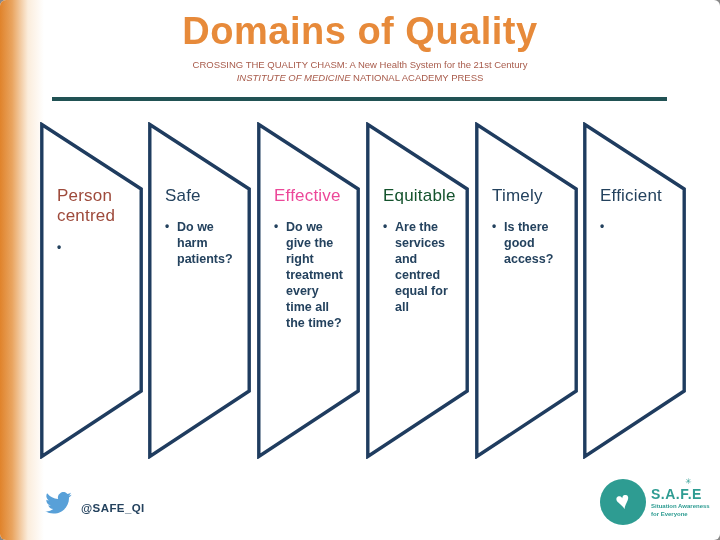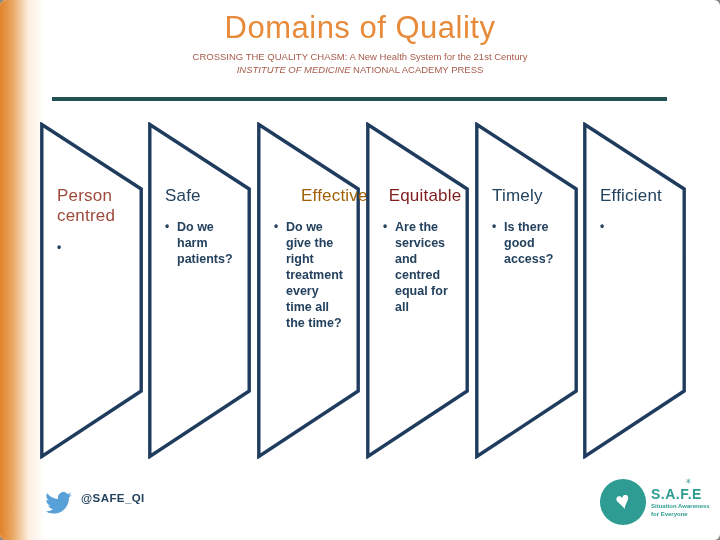--- a/index.html
+++ b/index.html
@@ -10,21 +10,21 @@
     font-family:"Liberation Sans", sans-serif;
     border-radius:6px;
   }
   .edge-gradient {
     position:absolute; left:0; top:0; width:48px; height:540px;
     background:linear-gradient(90deg,#e0832b 0px,#e9a45f 12px,rgba(246,215,178,.45) 28px,rgba(255,255,255,0) 44px);
     pointer-events:none;
   }
   .header { position:absolute; top:10px; left:0; width:720px; text-align:center; }
   .title {
-    font-size:31px; font-weight:normal; color:#e78a3a; letter-spacing:.5px;
+    font-size:38px; font-weight:bold; color:#e78a3a; letter-spacing:.5px;
     line-height:1.15;
   }
   .subtitle { margin-top:4px; font-size:9.5px; font-weight:normal; color:#a85b4b; line-height:1.45; }
   .subtitle .it { font-style:italic; }
   .divider {
     position:absolute; left:52px; top:97px; width:615px; height:4px;
     background:#215254;
   }
   .panel { position:absolute; top:122px; width:111px; height:337px; }
   .panel svg { position:absolute; left:0; top:0; }
@@ -33,21 +33,21 @@
     font-size:17px; line-height:1.2; color:#24425e; margin-bottom:13px;
     letter-spacing:.2px;
   }
   .panel-bullet {
     display:grid; grid-template-columns:10px 1fr; column-gap:2px;
     font-size:12.5px; font-weight:bold; color:#24425e; line-height:1.28;
   }
   .panel-bullet .marker { font-size:12px; }
   .panel-bullet .btext { white-space:pre-line; }
   .footer-twitter {
-    position:absolute; left:45px; top:492px; display:flex; align-items:flex-start; gap:9px;
+    position:absolute; left:45px; top:492px; display:flex; align-items:flex-end; gap:9px;
   }
   .twitter-handle { font-size:11.5px; font-weight:bold; color:#24425e; letter-spacing:.4px; }
   .footer-logo { position:absolute; left:600px; top:479px; display:flex; gap:5px; }
   .logo-circle {
     position:relative; width:46px; height:46px; border-radius:50%;
     background:#2e9c92; flex:0 0 auto;
   }
   .logo-heart {
     position:absolute; left:0; top:0; width:46px; height:46px;
     display:flex; align-items:center; justify-content:center;
@@ -104,40 +104,40 @@
 patients?</span>
       </div>
     </div>
   </div>
 
   <div class="panel" style="left: 257px;">
     <svg width="103" height="337" viewBox="0 0 103 337">
       <polygon points="1.8,2.5 101.2,67 101.2,269 1.8,334.5" fill="#ffffff" stroke="#1f3c5f" stroke-width="3.4" stroke-linejoin="miter"></polygon>
     </svg>
     <div class="panel-text">
-      <div class="panel-title" style="color: #a16207; margin-left: 27px;">Effective</div>
+      <div class="panel-title" style="color: #ec4899;">Effective</div>
       <div class="panel-bullet">
         <span class="marker">•</span>
         <span class="btext">Do we
 give the
 right
 treatment
 every
 time  all
 the time?</span>
       </div>
     </div>
   </div>
 
   <div class="panel" style="left: 366px;">
     <svg width="103" height="337" viewBox="0 0 103 337">
       <polygon points="1.8,2.5 101.2,67 101.2,269 1.8,334.5" fill="#ffffff" stroke="#1f3c5f" stroke-width="3.4" stroke-linejoin="miter"></polygon>
     </svg>
     <div class="panel-text">
-      <div class="panel-title" style="color: #7f1d1d; text-align: center;">Equitable</div>
+      <div class="panel-title" style="color: #14532d;">Equitable</div>
       <div class="panel-bullet">
         <span class="marker">•</span>
         <span class="btext">Are the
 services
 and
 centred
 equal for
 all</span>
       </div>
     </div>

